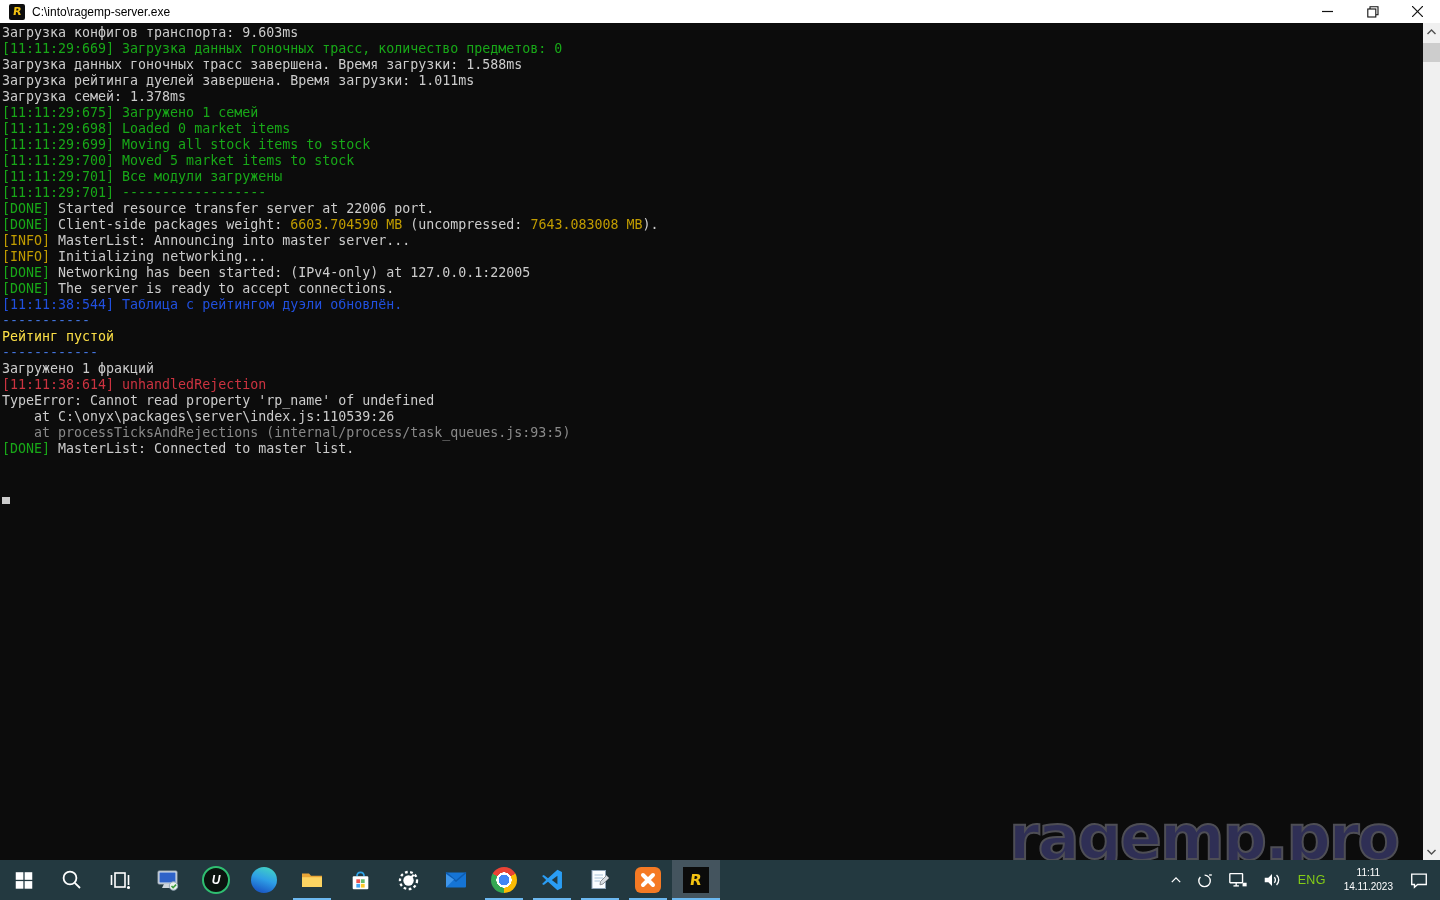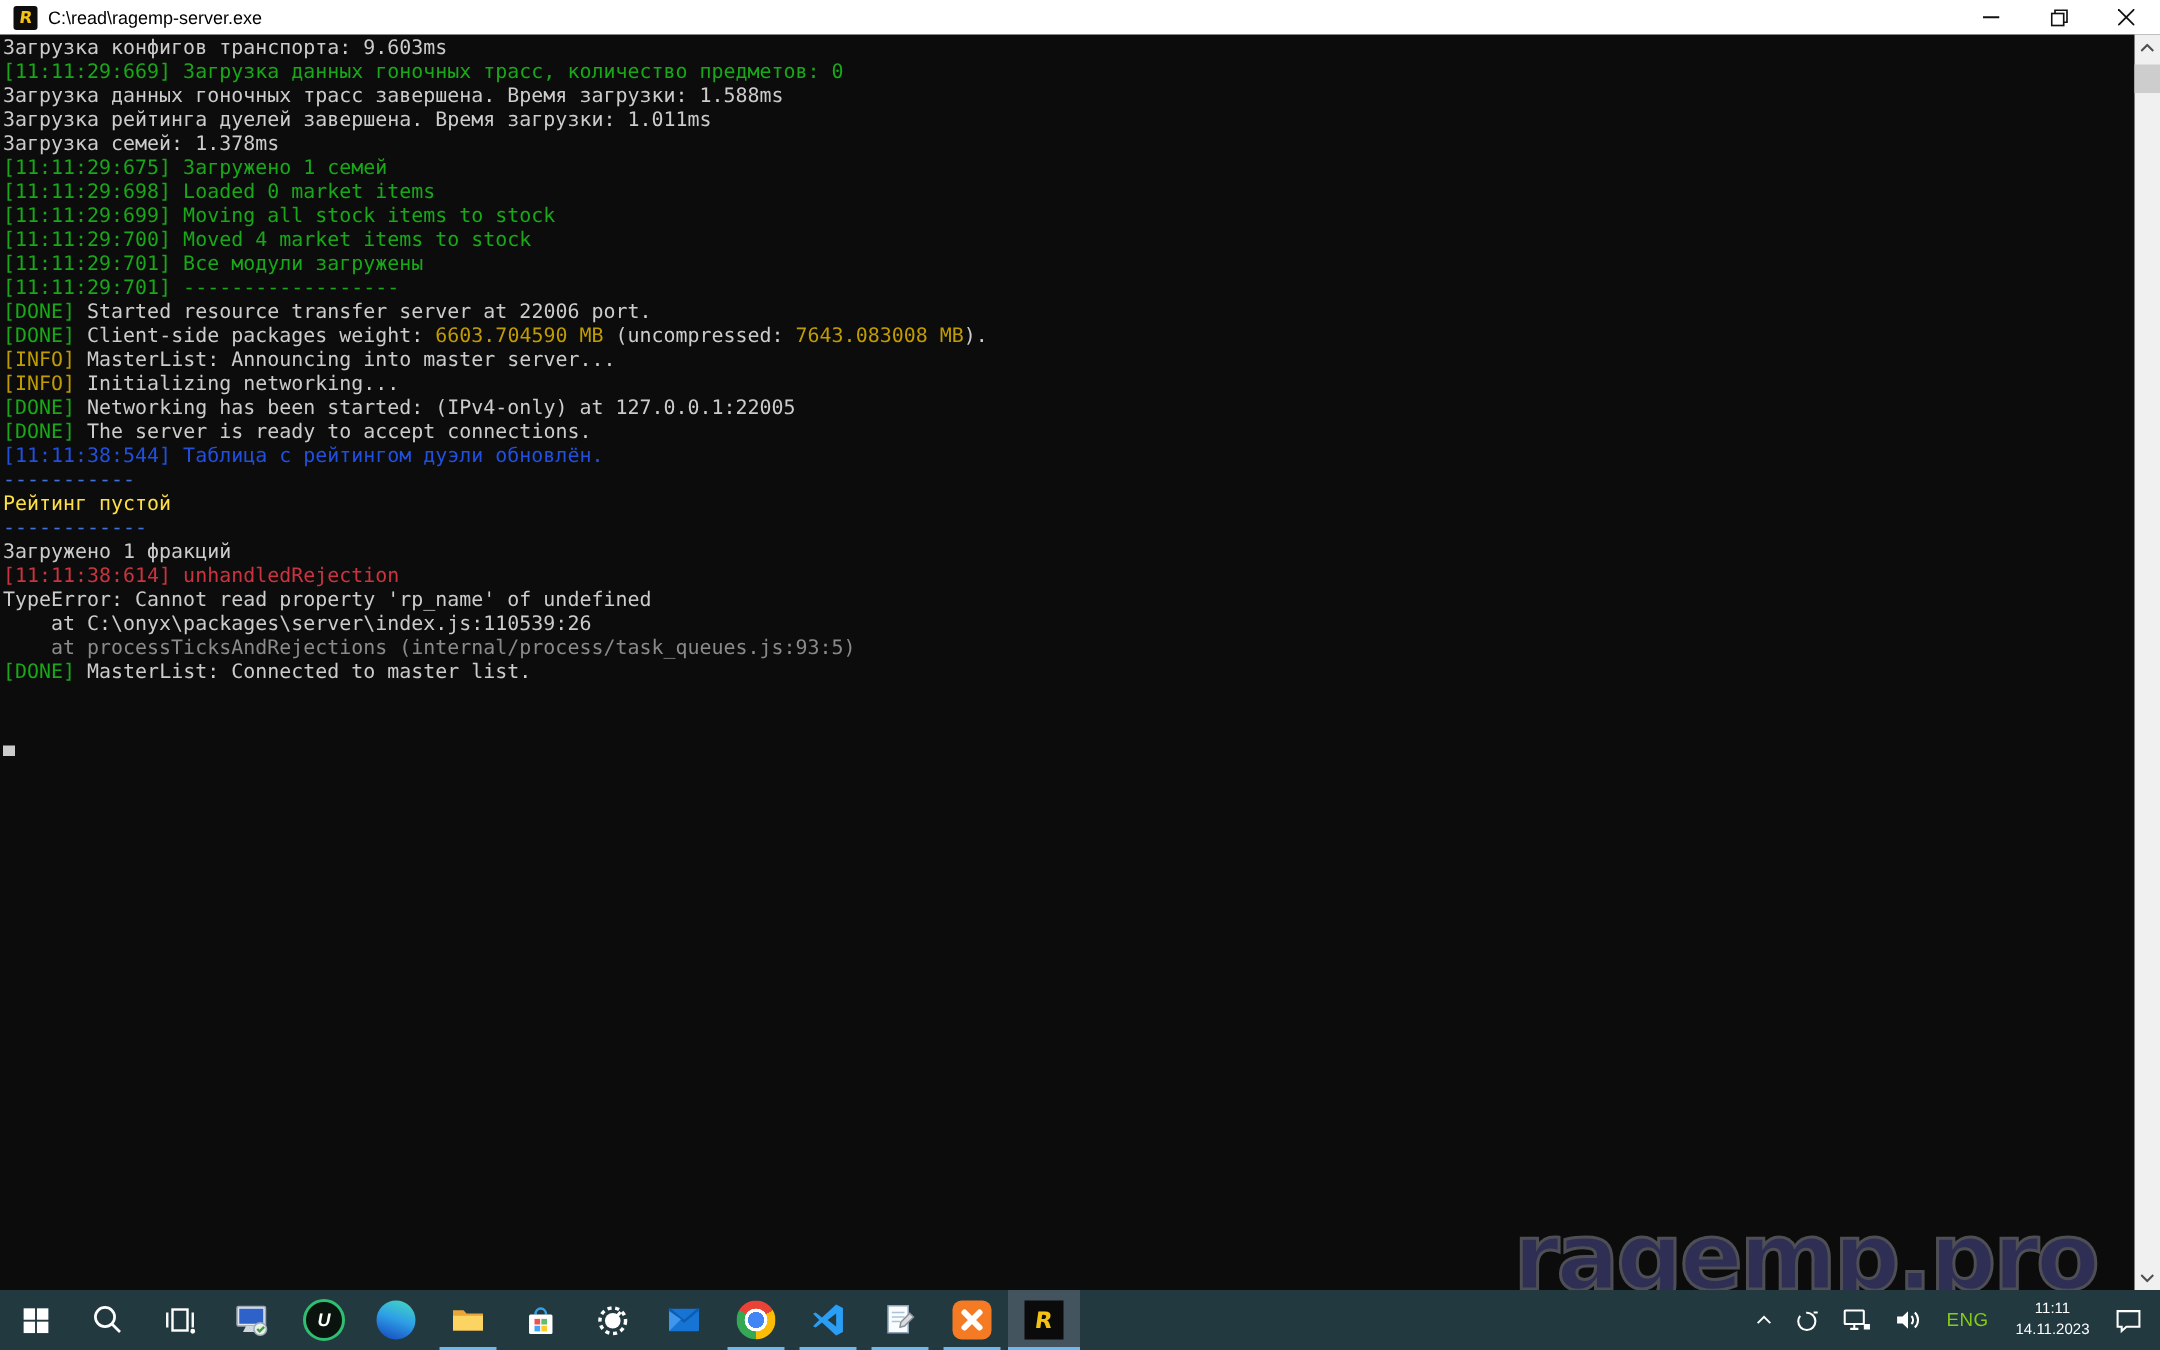--- a/index.html
+++ b/index.html
@@ -51,21 +51,21 @@
 </style>
 </head>
 <body>
 
 <div class="screen">
 
   <div class="titlebar">
     <div class="app-icon">
         <span>R</span>
       </div>
-    <div class="tb-title">C:\read\ragemp-server.exe</div>
+    <div class="tb-title">C:\into\ragemp-server.exe</div>
     <div class="caption">
       <div class="cap-btn">
         <svg width="11" height="11" viewBox="0 0 11 11">
             <line x1="0" y1="5.5" x2="11" y2="5.5" stroke="#111" stroke-width="1.2"></line>
           </svg>
       </div>
       <div class="cap-btn">
         <svg width="12" height="12" viewBox="0 0 12 12" fill="none" stroke="#111" stroke-width="1.1">
           <rect x="0.8" y="3" width="8" height="8"></rect>
             <path d="M3 3 V0.8 H11 V8.8 H9"></path>
@@ -83,21 +83,21 @@
   <div class="console">
     <div class="console-text">
         <div class="console-line"><span style="color: rgb(204, 204, 204);">Загрузка конфигов транспорта: 9.603ms</span></div>
         <div class="console-line"><span style="color: rgb(24, 168, 24);">[11:11:29:669] Загрузка данных гоночных трасс, количество предметов: 0</span></div>
         <div class="console-line"><span style="color: rgb(204, 204, 204);">Загрузка данных гоночных трасс завершена. Время загрузки: 1.588ms</span></div>
         <div class="console-line"><span style="color: rgb(204, 204, 204);">Загрузка рейтинга дуелей завершена. Время загрузки: 1.011ms</span></div>
         <div class="console-line"><span style="color: rgb(204, 204, 204);">Загрузка семей: 1.378ms</span></div>
         <div class="console-line"><span style="color: rgb(24, 168, 24);">[11:11:29:675] Загружено 1 семей</span></div>
         <div class="console-line"><span style="color: rgb(24, 168, 24);">[11:11:29:698] Loaded 0 market items</span></div>
         <div class="console-line"><span style="color: rgb(24, 168, 24);">[11:11:29:699] Moving all stock items to stock</span></div>
-        <div class="console-line"><span style="color: rgb(24, 168, 24);">[11:11:29:700] Moved 4 market items to stock</span></div>
+        <div class="console-line"><span style="color: rgb(24, 168, 24);">[11:11:29:700] Moved 5 market items to stock</span></div>
         <div class="console-line"><span style="color: rgb(24, 168, 24);">[11:11:29:701] Все модули загружены</span></div>
         <div class="console-line"><span style="color: rgb(24, 168, 24);">[11:11:29:701] ------------------</span></div>
         <div class="console-line"><span style="color: rgb(24, 168, 24);">[DONE]</span><span style="color: rgb(204, 204, 204);"> Started resource transfer server at 22006 port.</span></div>
         <div class="console-line"><span style="color: rgb(24, 168, 24);">[DONE]</span><span style="color: rgb(204, 204, 204);"> Client-side packages weight: </span><span style="color: rgb(193, 156, 0);">6603.704590 MB</span><span style="color: rgb(204, 204, 204);"> (uncompressed: </span><span style="color: rgb(193, 156, 0);">7643.083008 MB</span><span style="color: rgb(204, 204, 204);">).</span></div>
         <div class="console-line"><span style="color: rgb(193, 156, 0);">[INFO]</span><span style="color: rgb(204, 204, 204);"> MasterList: Announcing into master server...</span></div>
         <div class="console-line"><span style="color: rgb(193, 156, 0);">[INFO]</span><span style="color: rgb(204, 204, 204);"> Initializing networking...</span></div>
         <div class="console-line"><span style="color: rgb(24, 168, 24);">[DONE]</span><span style="color: rgb(204, 204, 204);"> Networking has been started: (IPv4-only) at 127.0.0.1:22005</span></div>
         <div class="console-line"><span style="color: rgb(24, 168, 24);">[DONE]</span><span style="color: rgb(204, 204, 204);"> The server is ready to accept connections.</span></div>
         <div class="console-line"><span style="color: rgb(33, 80, 223);">[11:11:38:544] Таблица с рейтингом дуэли обновлён.</span></div>
         <div class="console-line"><span style="color: rgb(66, 115, 220);">-----------</span></div>

